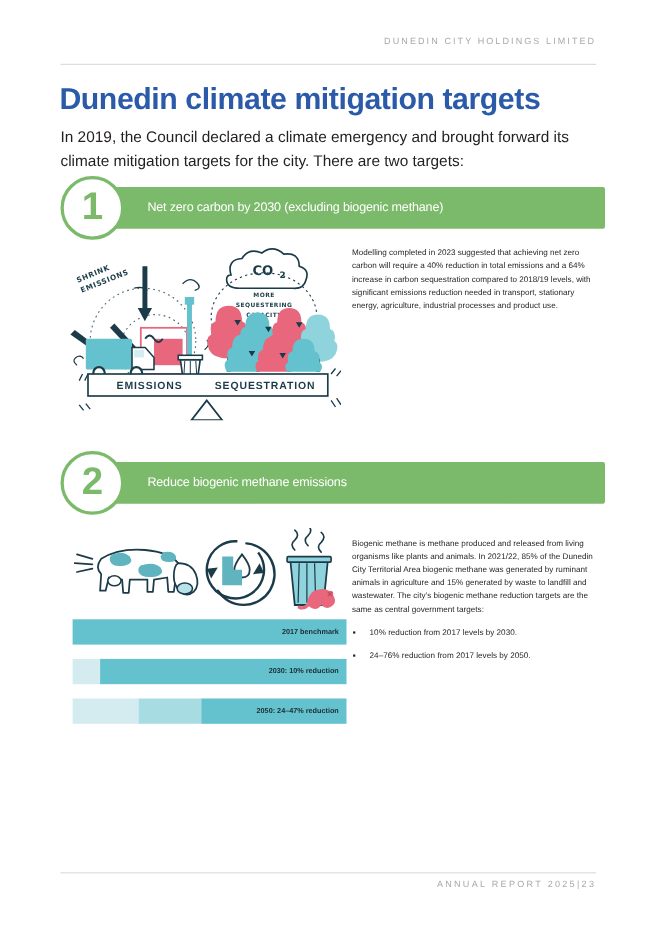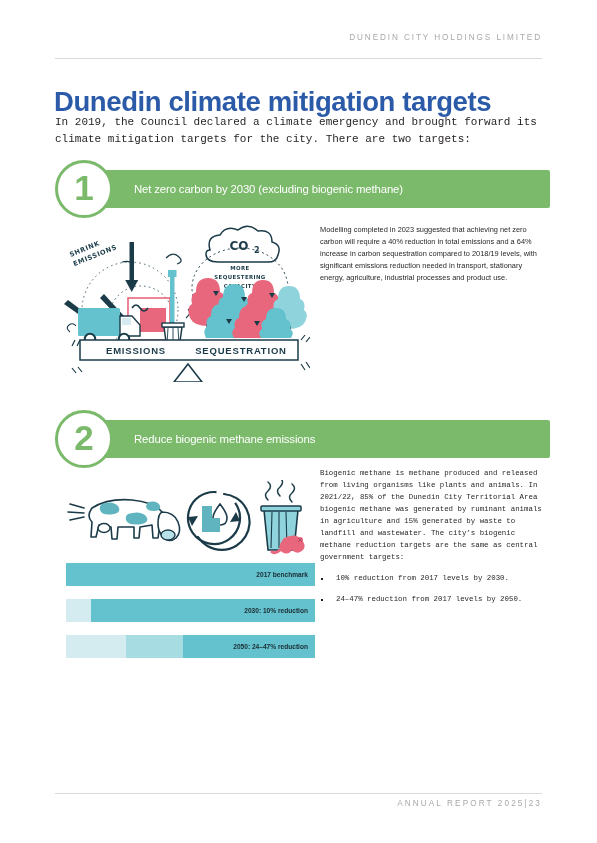--- a/index.html
+++ b/index.html
@@ -22,27 +22,27 @@
     font-size:8.2px;letter-spacing:1.9px;color:#a7a9ac;
     font-weight:400;white-space:nowrap;
   }
   .hdr-rule{
     position:absolute;left:55px;top:58px;width:487px;height:1px;
     background:#d9dadb;
   }
 
   
   .title{
-    position:absolute;left:54px;top:88px;
+    position:absolute;left:54px;top:76px;
     font-size:27.5px;font-weight:bold;color:#2b5ba8;
     letter-spacing:-0.4px;line-height:1.05;white-space:nowrap;
   }
   .intro{
     position:absolute;left:55px;top:114px;width:488px;
-    font-size:11px;line-height:1.55;color:#231f20;font-family:Liberation Mono, monospace;
+    font-size:14px;line-height:1.55;color:#231f20;
   }
 
   
   .target{position:absolute;left:55px;}
   .banner{
     position:absolute;left:22px;top:10px;
     width:473px;height:38px;
     background:#7cba6b;
     border-radius:2px;
   }
@@ -267,25 +267,25 @@
         <path d="M18,32 l-1,36 M25,32 l0,36 M32,32 l1,36" stroke="#1b3b49" stroke-width="1.1"></path>
 
         <path d="M30,58 q12,-6 18,2 q6,8 -2,12 q-4,2 -8,-2 q-4,6 -10,2 q-6,-4 2,-14 Z" fill="#e8677d"></path>
         <path d="M26,70 q-4,4 -8,2" stroke="#e8677d" stroke-width="3" fill="none" stroke-linecap="round"></path>
         <circle cx="46" cy="60" r="3" fill="#e8677d"></circle>
         <path d="M44,58 l4,4 M48,58 l-4,4" stroke="#b34a5e" stroke-width="1"></path>
       </g>
     </svg>
   </div>
 
-  <div class="col-text" style="left:320px;top:468px;width:222px;font-family:Liberation Mono, monospace;">
+  <div class="col-text" style="left:320px;top:488px;width:222px;">
     <p>Biogenic methane is methane produced and released from living organisms like plants and animals. In 2021/22, 85% of the Dunedin City Territorial Area biogenic methane was generated by ruminant animals in agriculture and 15% generated by waste to landfill and wastewater. The city’s biogenic methane reduction targets are the same as central government targets:</p>
     <ul class="bullets">
       <li>10% reduction from 2017 levels by 2030.</li>
-      <li>24–47% reduction from 2017 levels by 2050.</li>
+      <li>24–76% reduction from 2017 levels by 2050.</li>
     </ul>
   </div>
 
   <div class="bars">
 
     <div class="bar-row">
       <div class="bar-seg" style="width:100%;background:#63c2cd;"></div>
       <div class="bar-label">2017 benchmark</div>
     </div>
 

